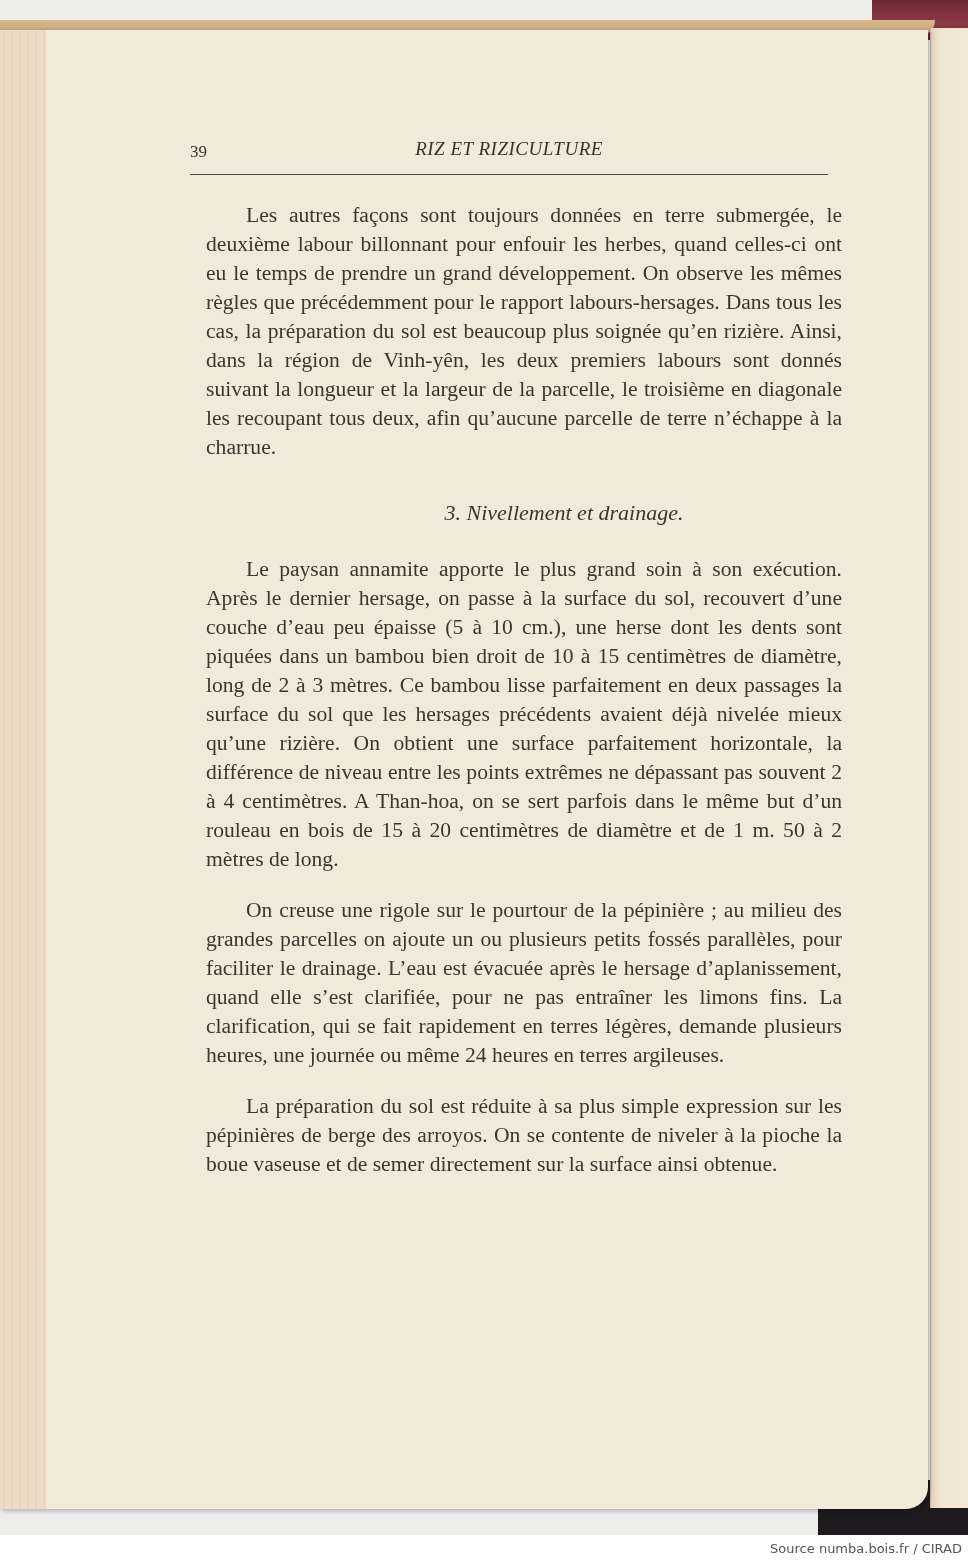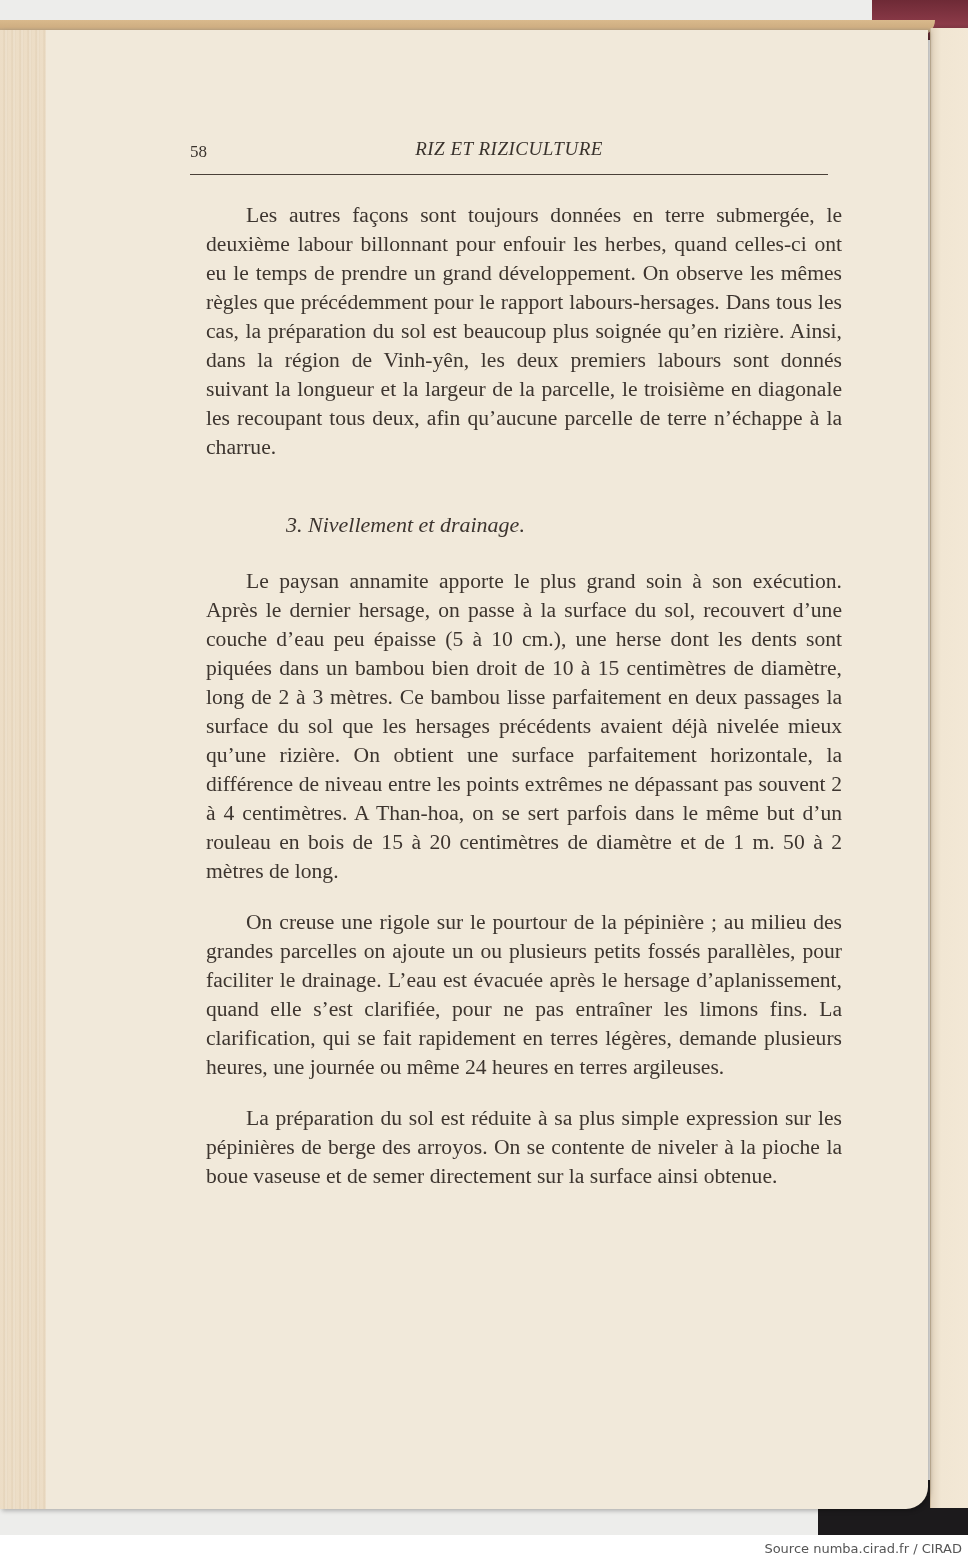--- a/index.html
+++ b/index.html
@@ -64,49 +64,49 @@
       color: #3d352f; font-size: 21.6px; line-height: 29px;
       font-family: "Liberation Serif", serif;
     }
     .para {
       margin: 0; text-align: justify; text-indent: 40px;
       hyphens: none;
     }
     .para + .para { margin-top: 22px; }
     .para.tight-top { margin-top: 0; }
     .section-heading {
-      margin: 48px 0 28px 0; padding-left: 80px;
-      font-style: italic; font-size: 22px;
+      margin: 36px 0 28px 0; padding-left: 80px;
+      font-style: italic; font-size: 22px; text-align: center;
     }
     .source-caption {
       position: absolute; right: 6px; top: 1541px;
       font-family: "DejaVu Sans", sans-serif; font-size: 13px; color: #555555;
     }
   </style>
 </head>
 <body>
 
 <div class="scan">
   <div class="cover-top-right"></div>
   <div class="cover-bottom-right"></div>
   <div class="book-edge-top"></div>
   <div class="next-page"></div>
 
   <div class="page">
     <div class="page-stack"></div>
   </div>
 
   <div class="running-head">
-    <span class="page-number">58</span>
+    <span class="page-number">39</span>
     <div class="running-title">RIZ ET RIZICULTURE</div>
   </div>
   <div class="head-rule"></div>
 
   <div class="body-text">
     <p class="para">Les autres façons sont toujours données en terre submergée, le deuxième labour billonnant pour enfouir les herbes, quand celles-ci ont eu le temps de prendre un grand développement. On observe les mêmes règles que précédemment pour le rapport labours-hersages. Dans tous les cas, la préparation du sol est beaucoup plus soignée qu’en rizière. Ainsi, dans la région de Vinh-yên, les deux premiers labours sont donnés suivant la longueur et la largeur de la parcelle, le troisième en diagonale les recoupant tous deux, afin qu’aucune parcelle de terre n’échappe à la charrue.</p>
     <div class="section-heading">3. Nivellement et drainage.</div>
     <p class="para tight-top">Le paysan annamite apporte le plus grand soin à son exécution. Après le dernier hersage, on passe à la surface du sol, recouvert d’une couche d’eau peu épaisse (5 à 10 cm.), une herse dont les dents sont piquées dans un bambou bien droit de 10 à 15 centimètres de diamètre, long de 2 à 3 mètres. Ce bambou lisse parfaitement en deux passages la surface du sol que les hersages précédents avaient déjà nivelée mieux qu’une rizière. On obtient une surface parfaitement horizontale, la différence de niveau entre les points extrêmes ne dépassant pas souvent 2 à 4 centimètres. A Than-hoa, on se sert parfois dans le même but d’un rouleau en bois de 15 à 20 centimètres de diamètre et de 1 m. 50 à 2 mètres de long.</p>
     <p class="para">On creuse une rigole sur le pourtour de la pépinière ; au milieu des grandes parcelles on ajoute un ou plusieurs petits fossés parallèles, pour faciliter le drainage. L’eau est évacuée après le hersage d’aplanissement, quand elle s’est clarifiée, pour ne pas entraîner les limons fins. La clarification, qui se fait rapidement en terres légères, demande plusieurs heures, une journée ou même 24 heures en terres argileuses.</p>
     <p class="para">La préparation du sol est réduite à sa plus simple expression sur les pépinières de berge des arroyos. On se contente de niveler à la pioche la boue vaseuse et de semer directement sur la surface ainsi obtenue.</p>
   </div>
 </div>
 
-<div class="source-caption">Source numba.cirad.fr / CIRAD</div>
+<div class="source-caption">Source numba.bois.fr / CIRAD</div>
 
 </body></html>

